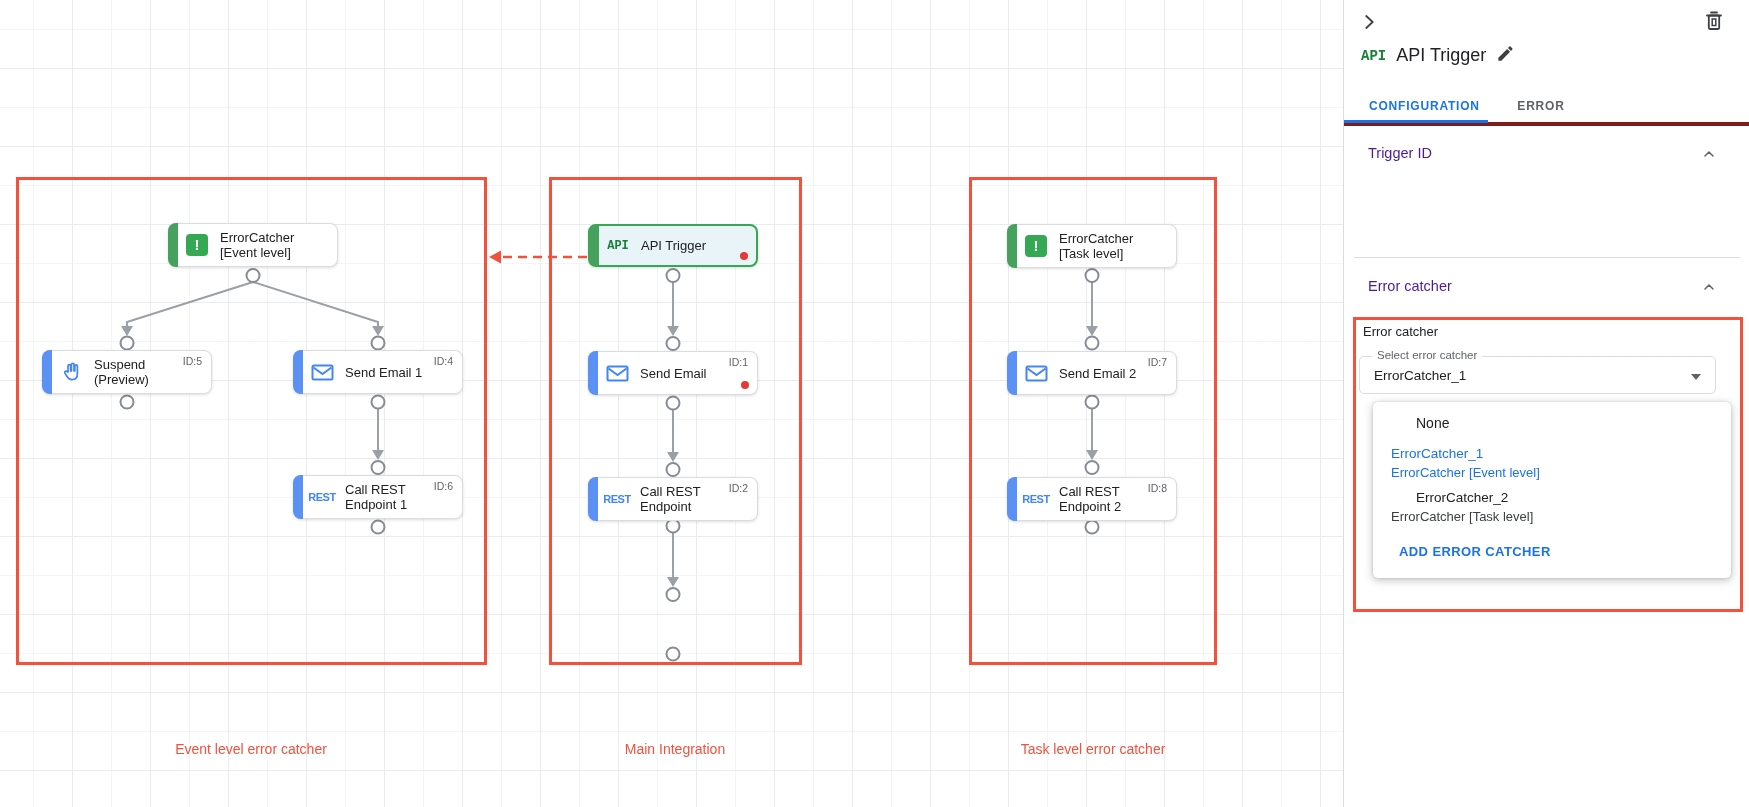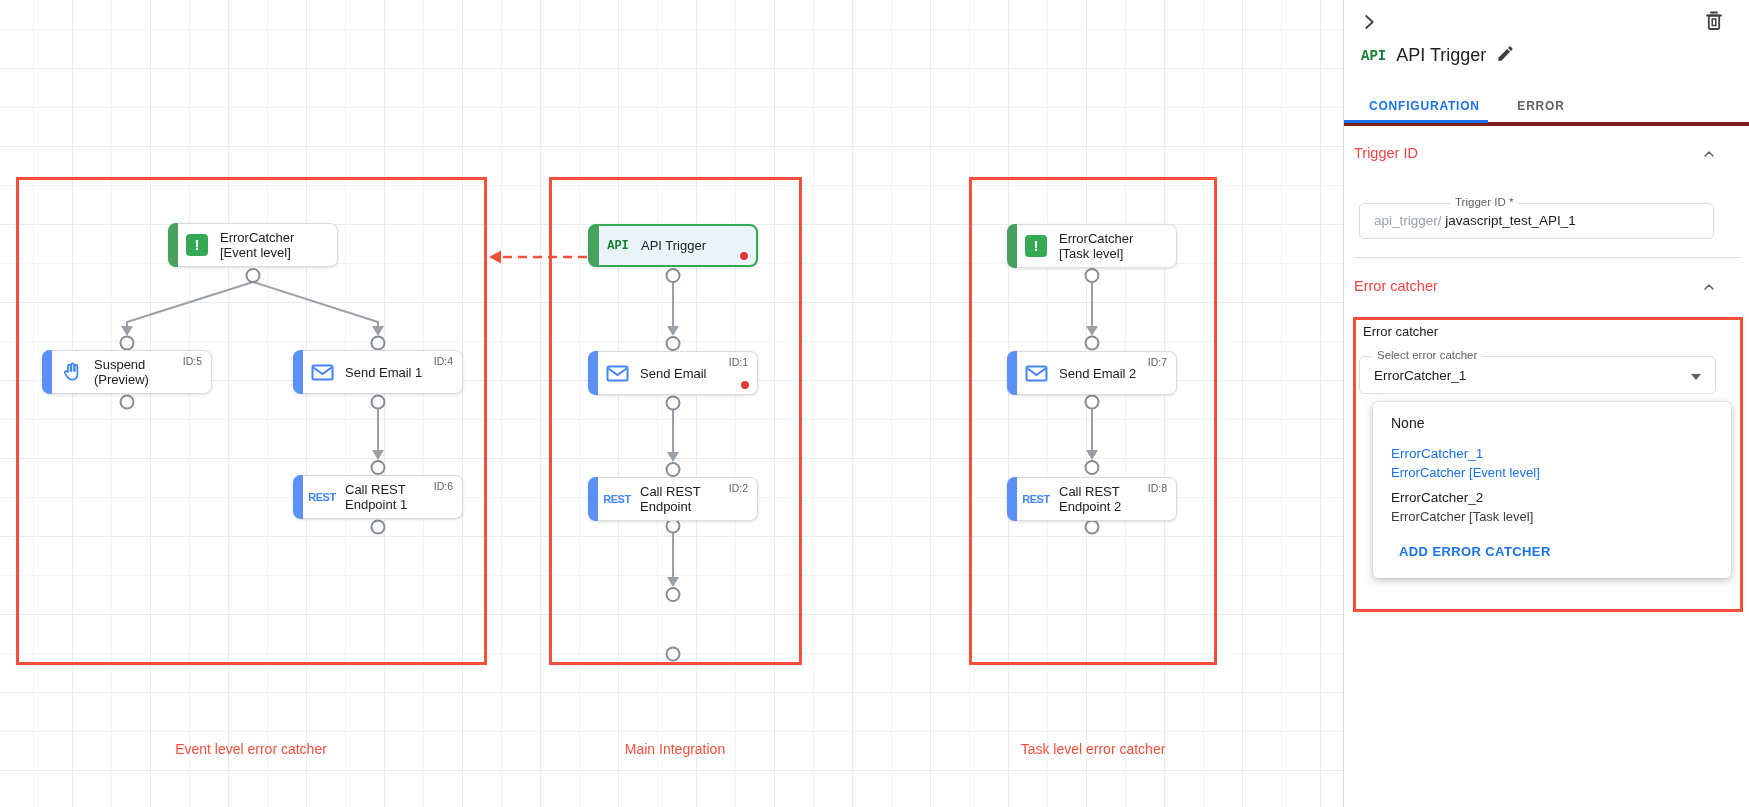--- a/index.html
+++ b/index.html
@@ -49,41 +49,41 @@
   .icbtn { position: absolute; cursor: pointer; }
   .titlerow { position: absolute; left: 17px; top: 44px; display: flex; align-items: center; gap: 10px; }
   .apilogo { font-family: "Liberation Mono", monospace; font-weight: bold; font-size: 14px; color: #188038; }
   .ptitle { font-size: 18px; color: #202124; }
   .tabs { position: absolute; left: 0; top: 88px; width: 406px; height: 38px; border-bottom: 4px solid #7f1d1d; }
   .tab { position: absolute; top: 0; height: 37px; line-height: 37px; font-size: 12px; font-weight: bold;
          letter-spacing: .8px; cursor: pointer; }
   .tab.active { left: 25px; color: #1a73e8; }
   .tab.help { left: 167px; width: 60px; text-align: center; color: #5f6368; }
   .tabline { position: absolute; left: 0; bottom: -1px; width: 144px; height: 3px; background: #1a73e8; }
-  .sechead { position: absolute; left: 10px; font-size: 14.5px; font-weight: 500; color: #ef4444; cursor: pointer; }
+  .sechead { position: absolute; left: 24px; font-size: 14.5px; font-weight: 500; color: #4c1d95; cursor: pointer; }
   .chevup { position: absolute; right: 32px; cursor: pointer; }
   .divider { position: absolute; left: 10px; width: 386px; border-top: 1px solid #dadce0; }
 
   .ofield { position: absolute; border: 1px solid #dadce0; border-radius: 5px; background: #fff; }
   .oflabel { position: absolute; top: -8px; background: #fff; padding: 0 5px; font-size: 11.5px; color: #5f6368; }
   .ofval { font-size: 13.5px; color: #202124; padding: 9px 0 0 14px; white-space: nowrap; }
   .pfx { color: #9aa0a6; }
   .caret { position: absolute; right: 14px; top: 17px; width: 0; height: 0;
            border-left: 5px solid transparent; border-right: 5px solid transparent; border-top: 6px solid #5f6368; }
 
   .redsec { position: absolute; left: 9px; top: 317px; width: 390px; height: 295px; border: 3px solid #f4503b; pointer-events: none; }
   .eclabel { position: absolute; left: 19px; top: 324px; font-size: 13px; color: #202124; }
 
   .menu { position: absolute; left: 29px; top: 402px; width: 358px; height: 176px; background: #fff;
           border-radius: 5px; box-shadow: 0 2px 8px rgba(60,64,67,.35), 0 0 2px rgba(60,64,67,.2); }
   .mitem { position: absolute; left: 18px; font-size: 14px; cursor: pointer; white-space: nowrap; }
   .mname { font-size: 13.5px; font-weight: 500; }
   .msub  { font-size: 13px; }
   .m-blue { color: #1a73e8; }
-  .m-dark { color: #202124; }
+  .m-dark { color: #202124; margin-left: 25px; }
   .m-gray { color: #3c4043; }
   .addbtn { position: absolute; left: 26px; top: 142px; font-size: 13px; font-weight: bold; color: #1a73e8;
             letter-spacing: .4px; cursor: pointer; }
 </style>
 </head>
 <body>
 
 <div class="stage">
 
   <div class="canvas">
@@ -278,27 +278,20 @@
       <div class="tabline"></div>
     </div>
 
     <div class="sechead" style="top:145px">Trigger ID</div>
     <div class="chevup" style="top:146px">
       <svg width="16" height="16" viewBox="0 0 24 24">
           <path d="M6 15 L12 9 L18 15" fill="none" stroke="#5f6368" stroke-width="2.2" stroke-linecap="round" stroke-linejoin="round"></path>
         </svg>
     </div>
 
-    <div class="ofield" style="left:15px;top:203px;width:355px;height:36px">
-      <div class="oflabel" style="left:90px">Trigger ID *</div>
-      <div class="ofval">
-        <span class="pfx">api_trigger/</span>
-        <span>javascript_test_API_1</span>
-      </div>
-    </div>
 
     <div class="divider" style="top:257px"></div>
 
     <div class="sechead" style="top:278px">Error catcher</div>
     <div class="chevup" style="top:279px">
       <svg width="16" height="16" viewBox="0 0 24 24">
           <path d="M6 15 L12 9 L18 15" fill="none" stroke="#5f6368" stroke-width="2.2" stroke-linecap="round" stroke-linejoin="round"></path>
         </svg>
     </div>
 

